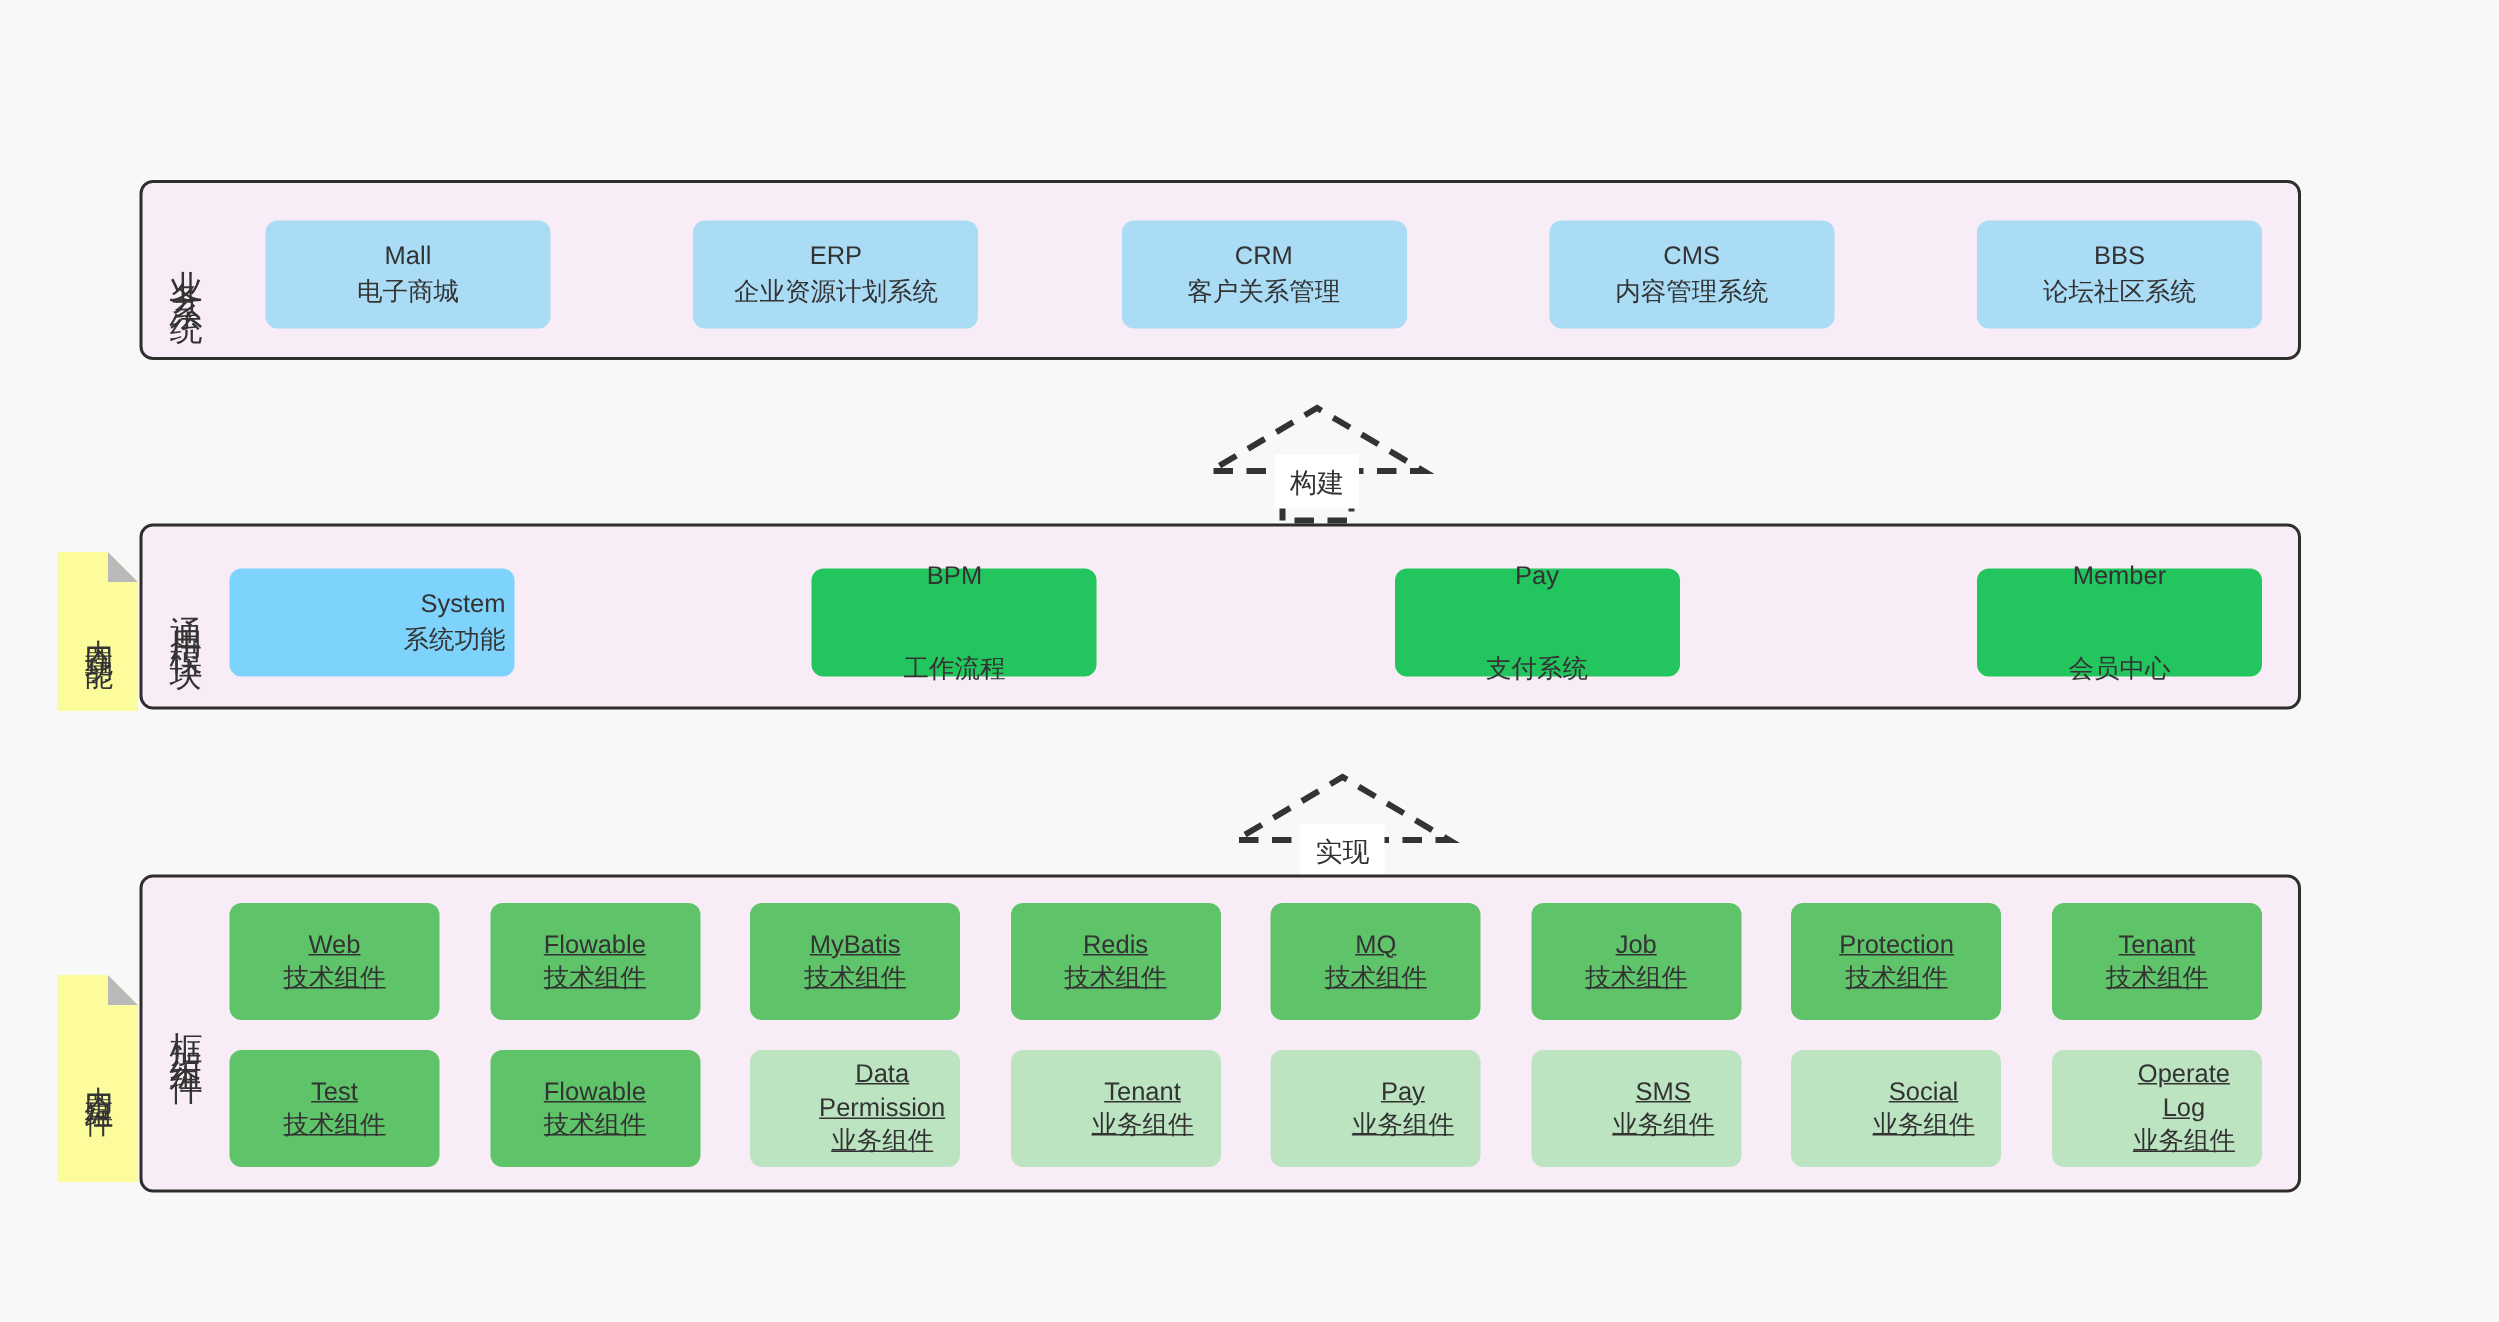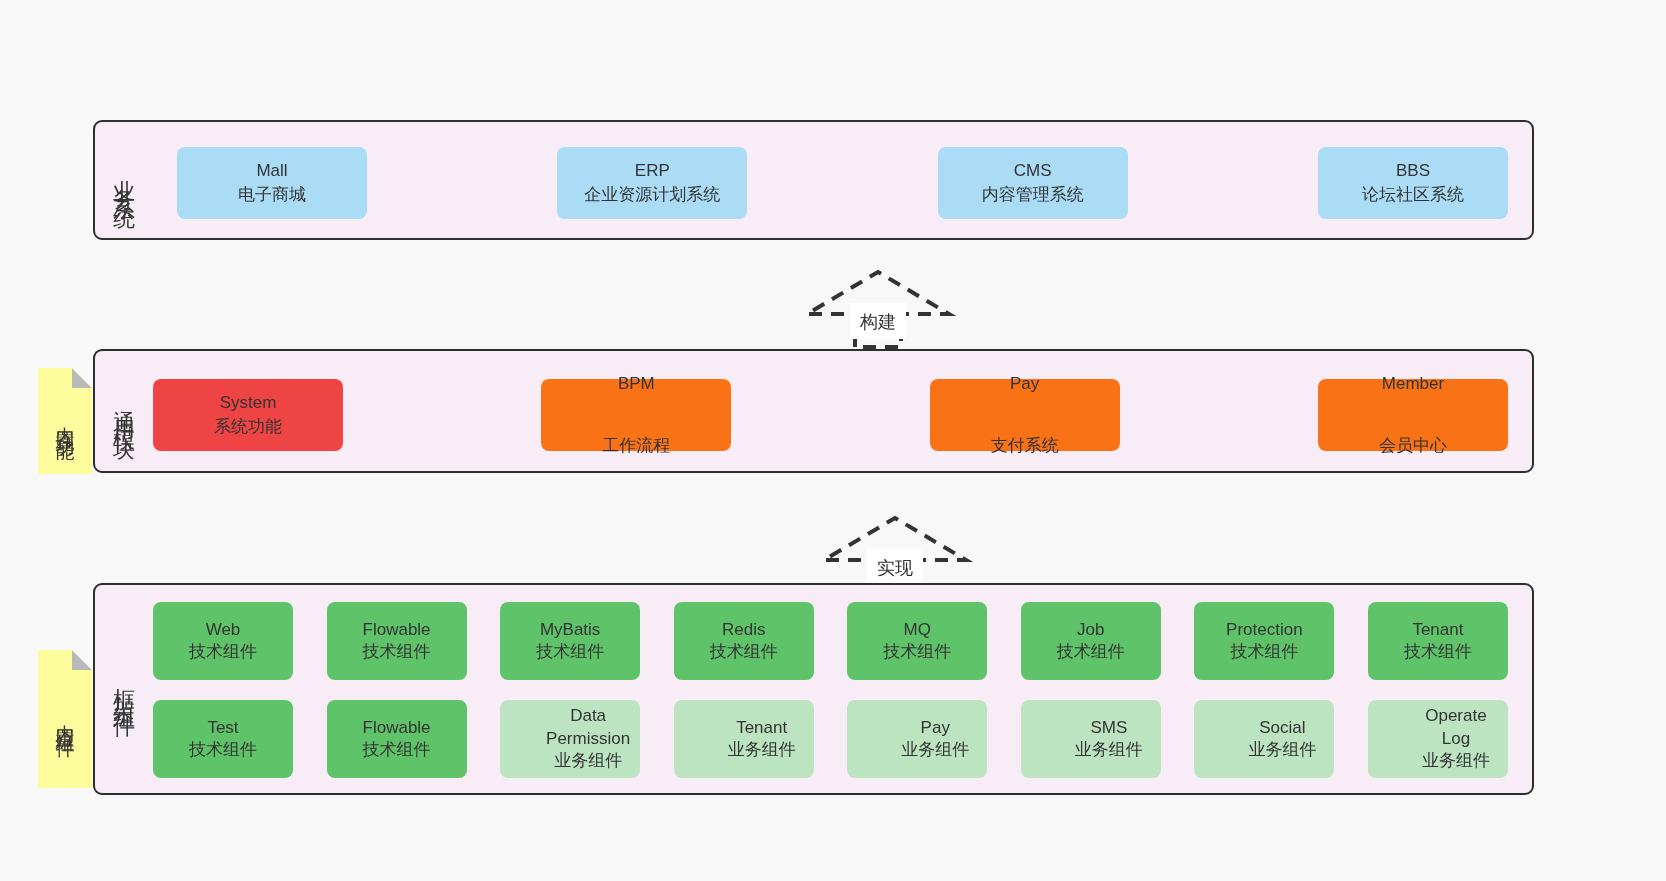--- a/index.html
+++ b/index.html
@@ -29,24 +29,24 @@
   .row-business{top:25px;padding-left:24px;}
   .row-modules{top:28px;}
   .row-fw1{top:17px;}
   .row-fw2{top:115px;}
   .box{
     width:190px;height:72px;border-radius:8px;
     display:flex;flex-direction:column;align-items:center;justify-content:center;
     text-align:center;font-size:17px;line-height:1.42;
     box-sizing:border-box;padding:2px 6px;
   }
-  .box-sm{width:140px;height:78px;line-height:1.32;}
+  .box-sm{width:140px;height:78px;line-height:1.32;text-decoration:underline;}
   .blue{background:#aadcf6;}
-  .red{background:#ef4444;}
-  .pink{background:#f97316;gap:38px;}
+  .red{background:#7dd3fc;align-items:flex-end;}
+  .pink{background:#22c55e;gap:38px;}
   .green{background:#5fc36a;}
   .green-light{background:#bce4c1;padding-left:42px;}
   .note{
     position:absolute;left:38px;width:54px;background:#fcfc9d;z-index:5;
     clip-path:polygon(0 0, calc(100% - 20px) 0, 100% 20px, 100% 100%, 0 100%);
   }
   .note-modules{top:368px;height:106px;}
   .note-framework{top:650px;height:138px;}
   .note .fold{
     position:absolute;top:0;right:0;width:20px;height:20px;background:#b9b9b9;
@@ -78,20 +78,24 @@
   <div class="row row-business">
     <div class="box blue">
       <span>Mall</span>
       <span>电子商城</span>
     </div>
     <div class="box blue">
       <span>ERP</span>
       <span>企业资源计划系统</span>
     </div>
     <div class="box blue">
+      <span>CRM</span>
+      <span>客户关系管理</span>
+    </div>
+    <div class="box blue">
       <span>CMS</span>
       <span>内容管理系统</span>
     </div>
     <div class="box blue">
       <span>BBS</span>
       <span>论坛社区系统</span>
     </div>
   </div>
 </div>
 

